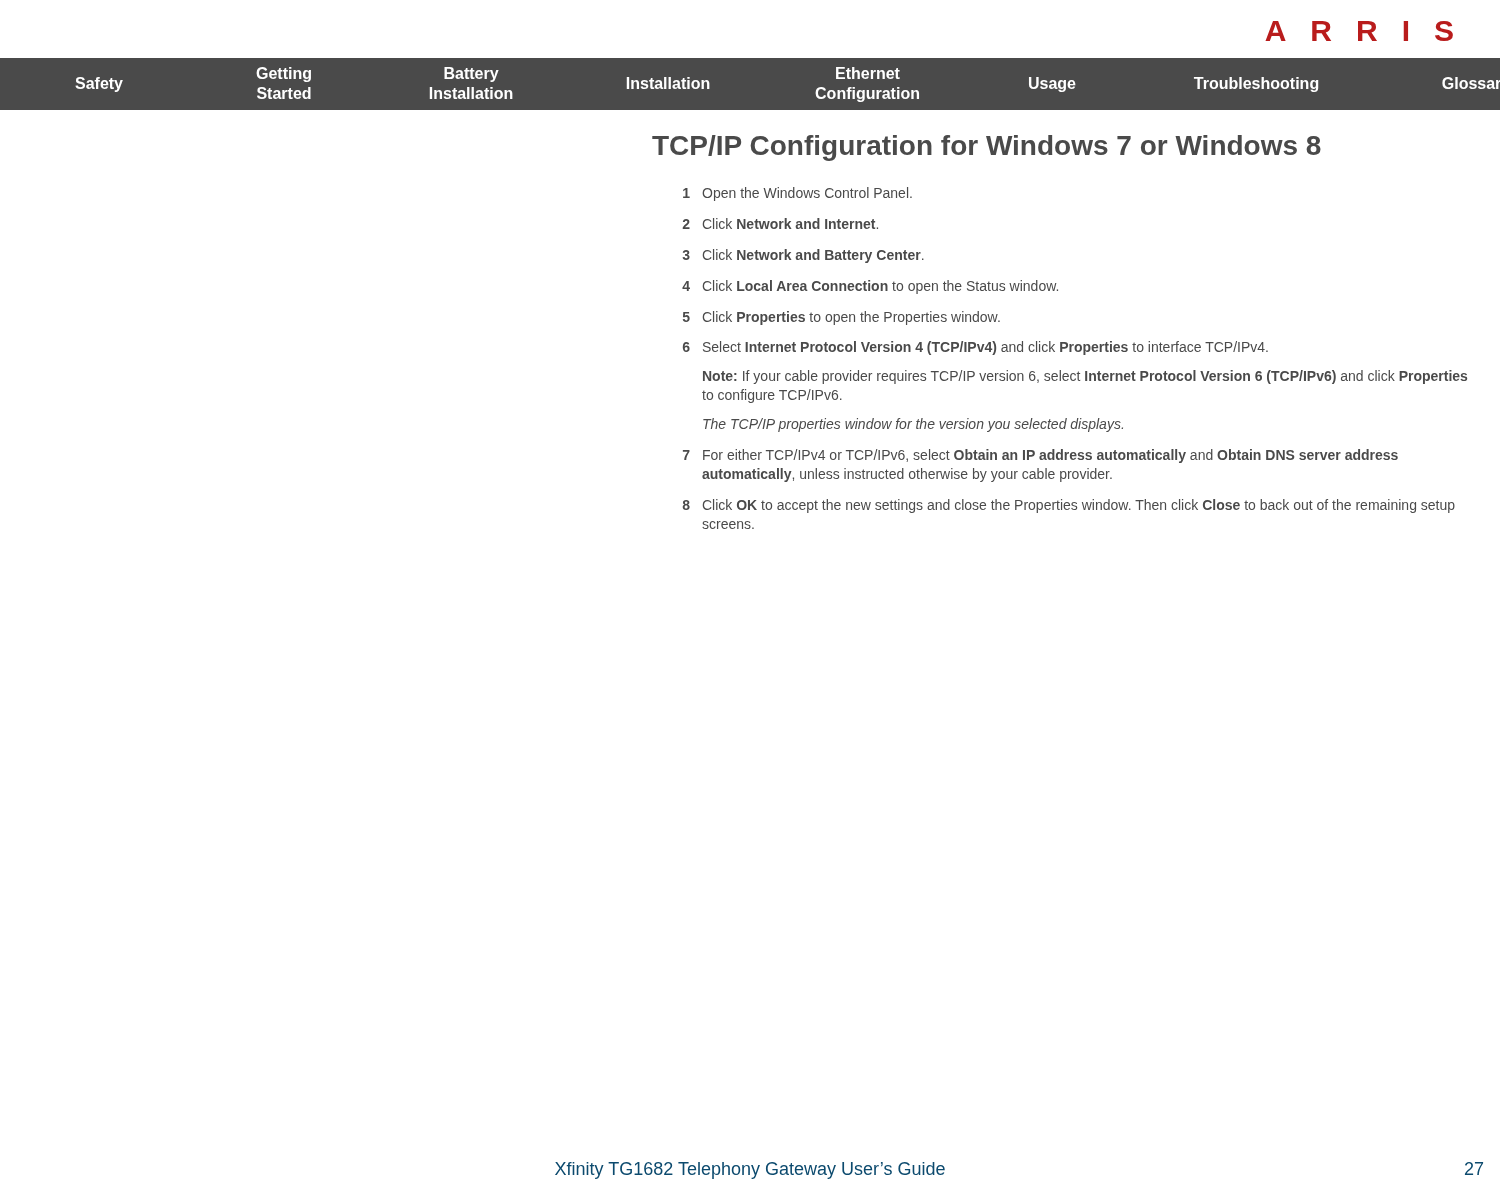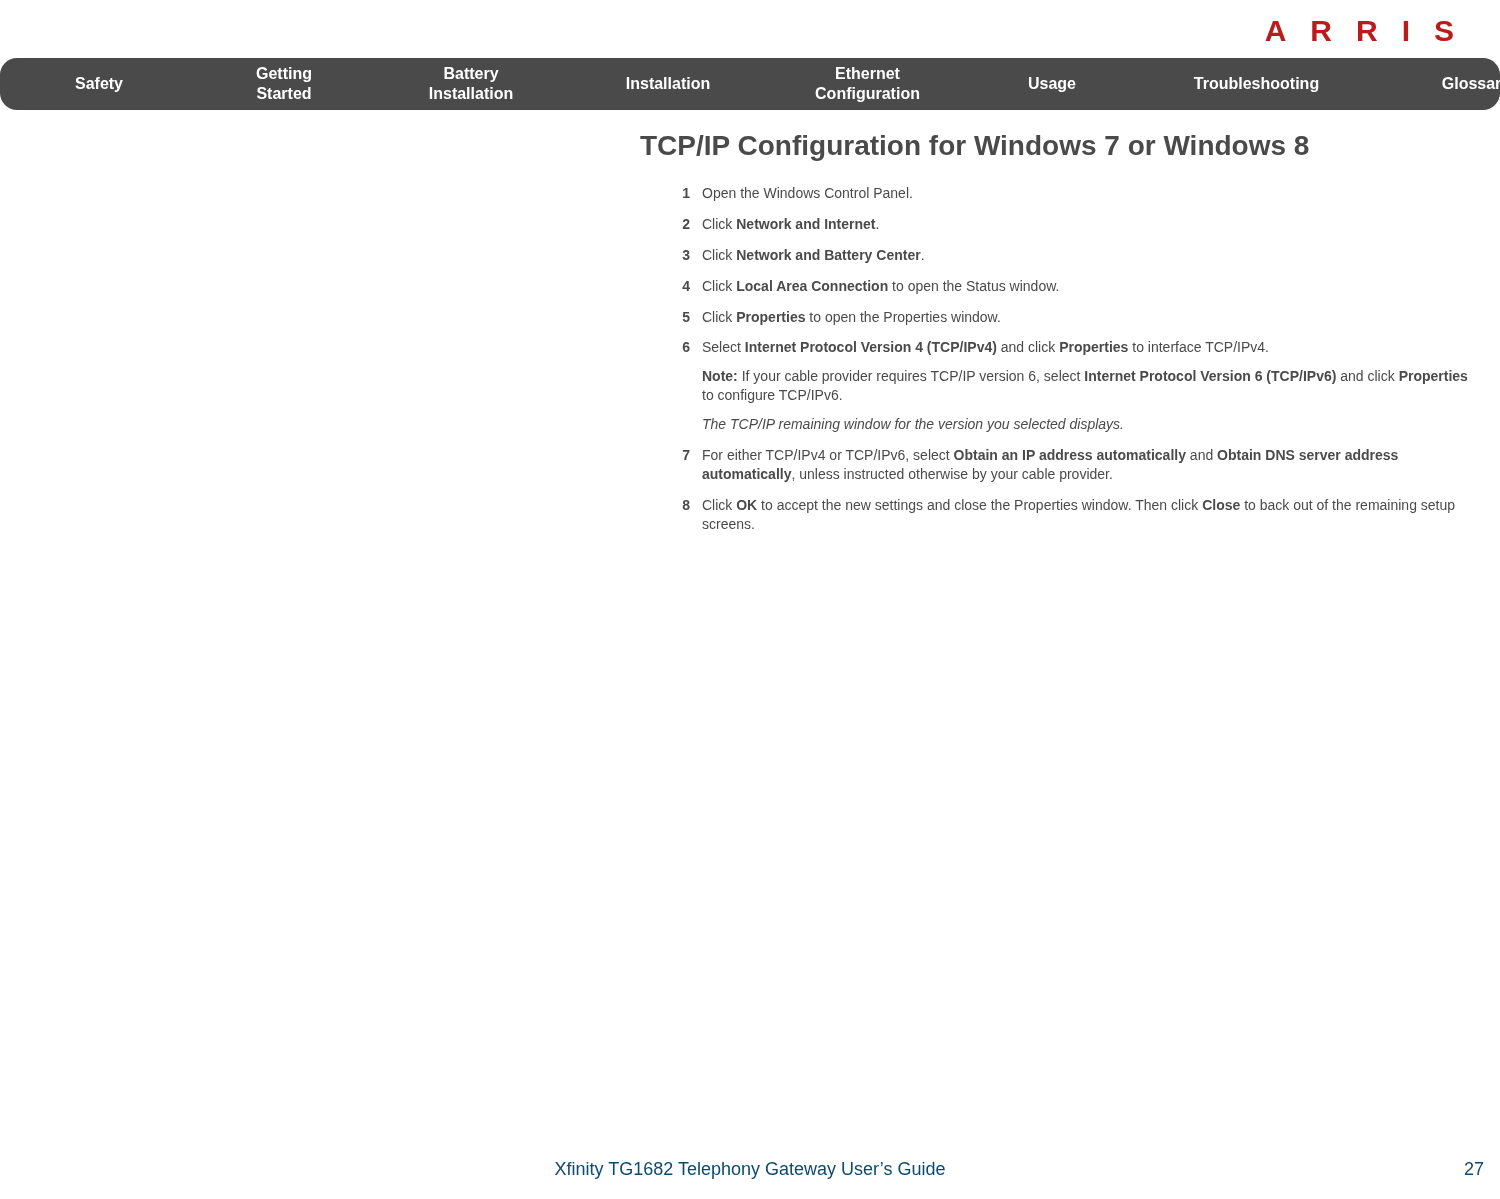--- a/index.html
+++ b/index.html
@@ -32,21 +32,20 @@
     top: 58px;
     left: 0;
     right: 0;
     height: 52px;
     background: #4a4a4a;
     display: flex;
     align-items: center;
     color: #ffffff;
     font-weight: 700;
     font-size: 16px;
-    border-radius: 17px;
   }
   .nav-item {
     text-align: center;
     line-height: 1.25;
     padding: 0 16px;
     flex: 0 0 auto;
     white-space: pre-line; 
   }
   .nav-safety           { width: 166px; }
   .nav-getting-started  { width: 140px; }
@@ -62,21 +61,21 @@
     position: absolute;
     top: 130px;
     left: 640px;
     width: 835px;
   }
   .heading {
     font-family: Verdana, Geneva, sans-serif;
     font-weight: 700;
     font-size: 28px;
     color: #4a4a4a;
-    margin: 0 0 22px 0;
+    margin: 0 0 22px 12px;
   }
   .intro {
     font-size: 18px;
     line-height: 1.35;
     margin: 0 0 18px 0;
   }
   ol.steps {
     list-style: none;
     padding: 0;
     margin: 0;
@@ -170,21 +169,21 @@
 
     <li>
       <span>Click </span><b class="kw">Properties</b><span> to open the Properties window.</span>
     </li>
 
     <li>
       <span>Select </span><b class="kw">Internet Protocol Version 4 (TCP/IPv4)</b><span> and click </span><b class="kw">Properties</b><span> to interface TCP/IPv4.</span>
       <div class="sub">
         <b class="kw">Note:</b><span> If your cable provider requires TCP/IP version 6, select </span><b class="kw">Internet Protocol Version 6 (TCP/IPv6)</b><span> and click </span><b class="kw">Properties</b><span> to configure TCP/IPv6.</span>
       </div>
-      <div class="sub italic">The TCP/IP remaining window for the version you selected displays.</div>
+      <div class="sub italic">The TCP/IP properties window for the version you selected displays.</div>
     </li>
 
     <li>
       <span>For either TCP/IPv4 or TCP/IPv6, select </span><b class="kw">Obtain an IP address automatically</b><span> and </span><b class="kw">Obtain DNS server address automatically</b><span>, unless instructed otherwise by your cable provider.</span>
     </li>
 
     <li>
       <span>Click </span><b class="kw">OK</b><span> to accept the new settings and close the Properties window. Then click </span><b class="kw">Close</b><span> to back out of the remaining setup screens.</span>
     </li>
 

